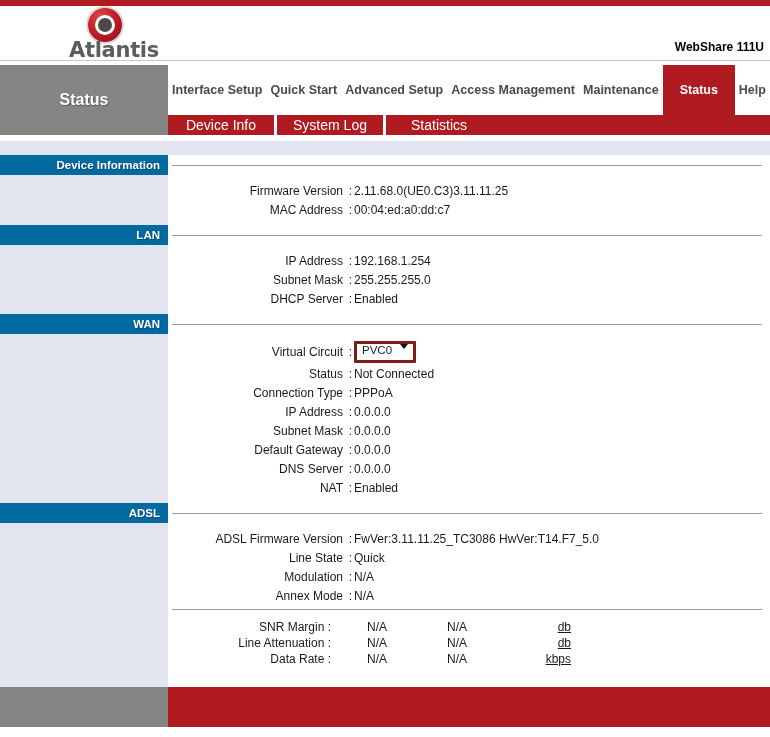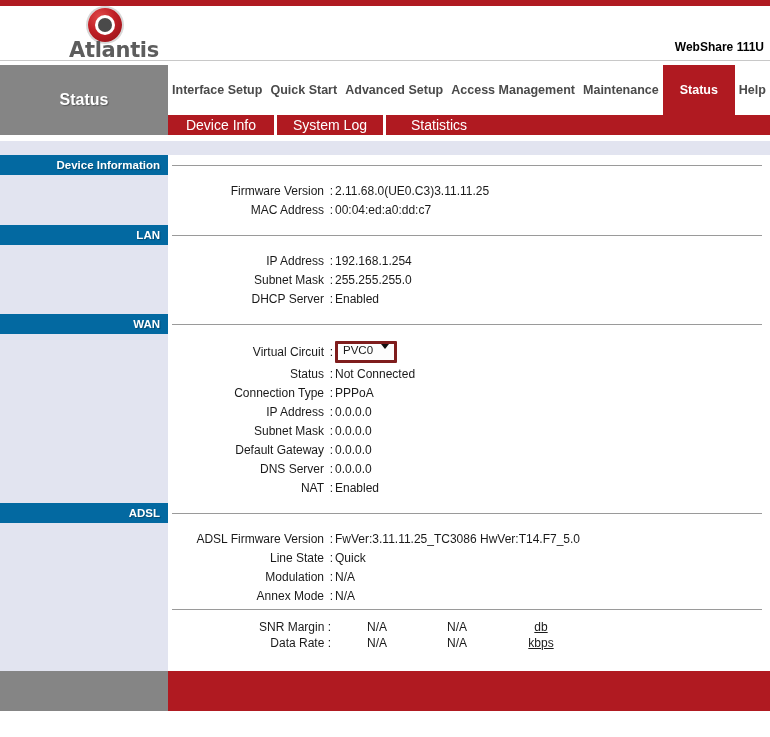--- a/index.html
+++ b/index.html
@@ -208,20 +208,21 @@
     align-items: center;
     height: 19px;
   }
   .field .label {
     width: 156px;
     text-align: right;
     padding-right: 4px;
     font-size: 12px;
     color: #1a1a1a;
     white-space: nowrap;
+    padding-left: 19px;
   }
   .field .colon {
     width: 7px;
     text-align: center;
     font-size: 12px;
   }
   .field .value {
     font-size: 12px;
     color: #1a1a1a;
     white-space: nowrap;
@@ -278,21 +279,21 @@
     text-align: right;
     padding-right: 6px !important;
     white-space: nowrap;
   }
   .st-col {
     width: 80px;
     text-align: center;
   }
   .st-unit {
     width: 60px;
-    text-align: center;
+    text-align: right;
     padding-left: 14px !important;
     text-decoration: underline;
   }
 
   
   .footer {
     display: flex;
     height: 40px;
   }
   .footer-left {
@@ -487,20 +488,26 @@
       </div>
 
       <div class="stats-sep">
           <div class="hr"></div>
         </div>
 
       <table class="stats-table">
         <tbody>
         <tr>
           <td class="st-label"><span>SNR Margin</span> :</td>
+          <td class="st-col">N/A</td>
+          <td class="st-col">N/A</td>
+          <td class="st-unit">db</td>
+        </tr>
+        <tr>
+          <td class="st-label"><span>Line Attenuation</span> :</td>
           <td class="st-col">N/A</td>
           <td class="st-col">N/A</td>
           <td class="st-unit">db</td>
         </tr>
         <tr>
           <td class="st-label"><span>Data Rate</span> :</td>
           <td class="st-col">N/A</td>
           <td class="st-col">N/A</td>
           <td class="st-unit">kbps</td>
         </tr>

